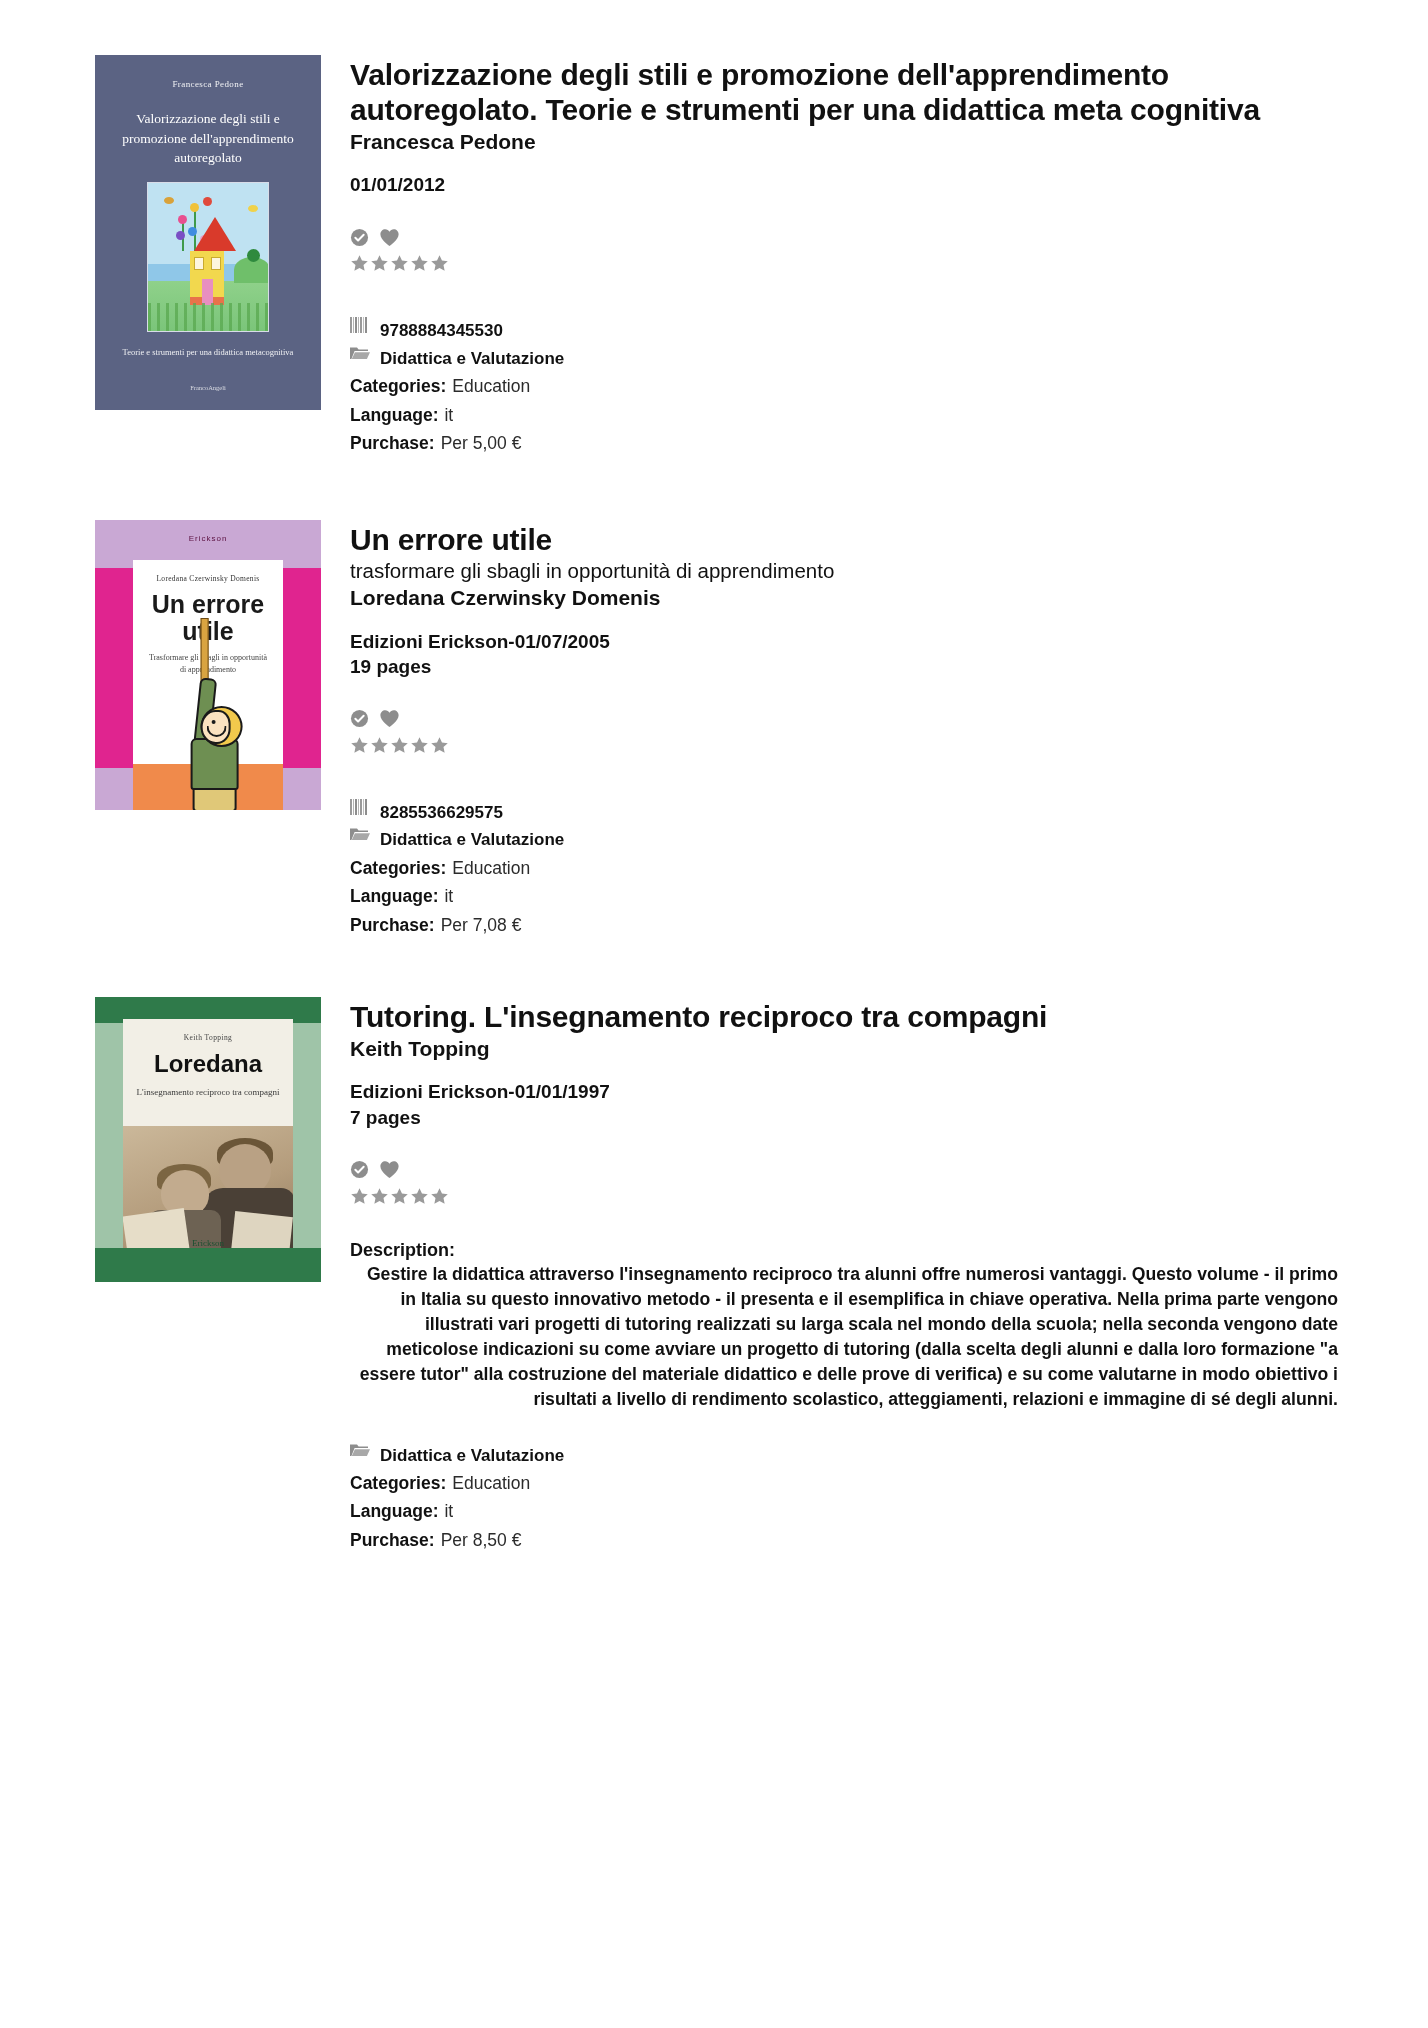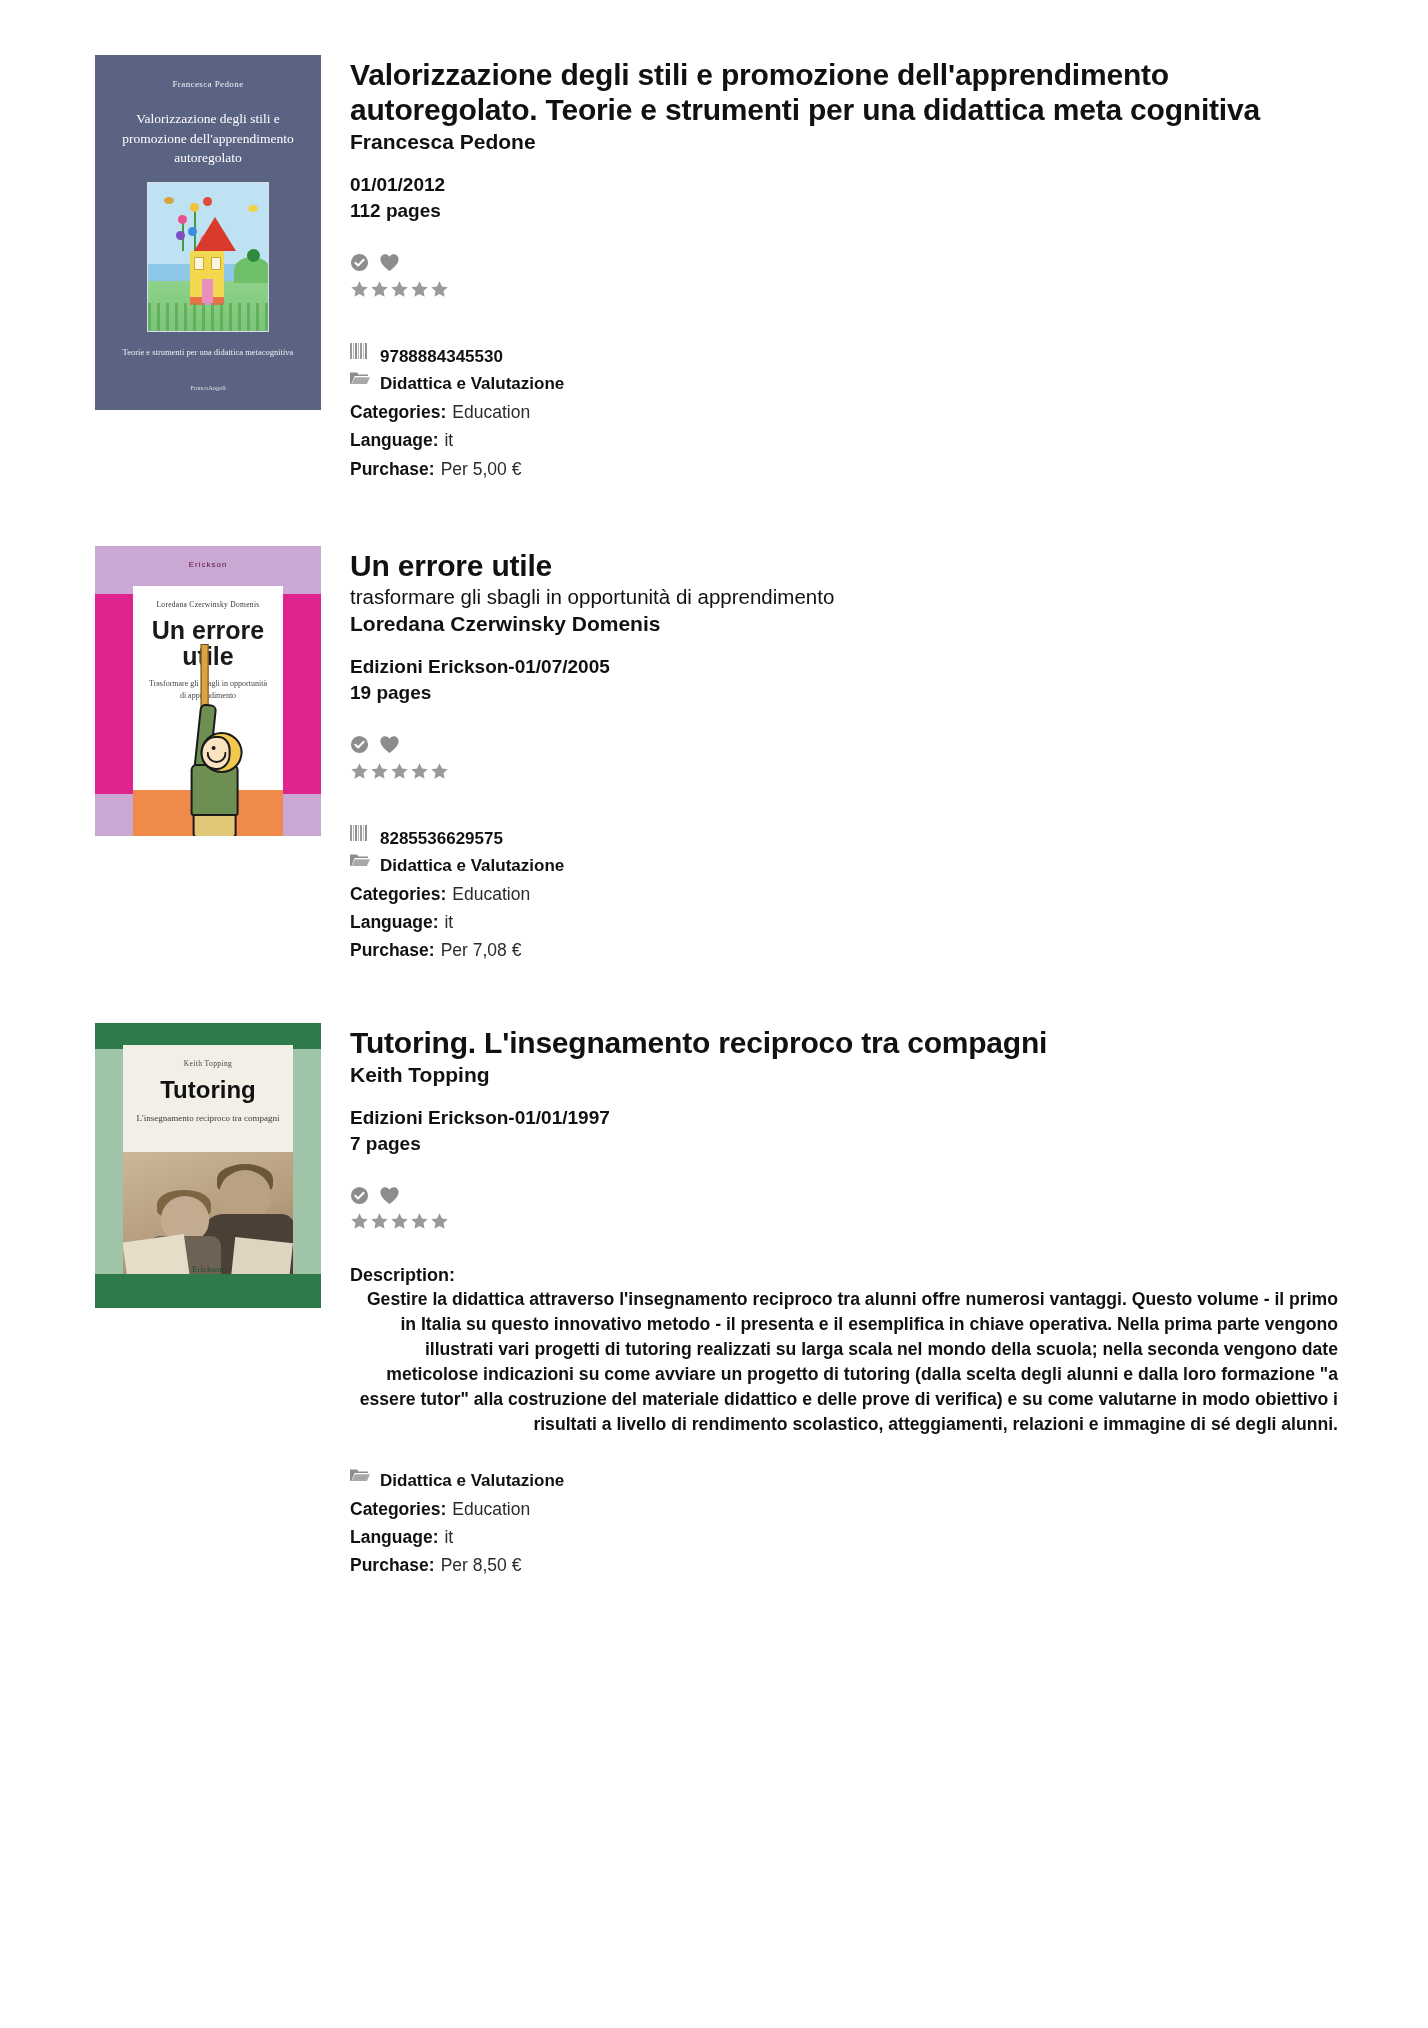--- a/index.html
+++ b/index.html
@@ -450,21 +450,20 @@
         </div>
         <div class="c1-sub">Teorie e strumenti per una didattica metacognitiva</div>
         <div class="c1-pub">FrancoAngeli</div>
       </div>
     </div>
 
     <div class="info">
       <h2 class="book-title">Valorizzazione degli stili e promozione dell'apprendimento autoregolato. Teorie e strumenti per una didattica meta cognitiva</h2>
       <div class="book-author">Francesca Pedone</div>
       <div class="book-pubdate">01/01/2012</div>
-      <div class="book-pages">112 pages</div>
 
       <div class="actions">
         <span class="icon-check">
           <svg width="19" height="19" viewBox="0 0 20 20" fill="none">
             <circle cx="10" cy="10" r="9" fill="#8d8d8d"></circle>
             <path d="M5.6 10.2l2.9 2.9 5.9-6" stroke="#ffffff" stroke-width="2.1" fill="none" stroke-linecap="round" stroke-linejoin="round"></path>
           </svg>
         </span>
         <span class="icon-heart">
           <svg width="21" height="19" viewBox="0 0 22 20">
@@ -638,21 +637,21 @@
   </div>
 
   <div class="spacer-2"></div>
 
   <div class="book-entry">
     <div class="cover-wrap">
       <div class="cover cover-3">
         <div class="c3-top"></div>
         <div class="c3-inner">
           <div class="c3-author">Keith Topping</div>
-          <div class="c3-title">Tutoring</div>
+          <div class="c3-title">Loredana</div>
           <div class="c3-sub">L'insegnamento reciproco tra compagni</div>
           <div class="c3-photo">
             <div class="boyA-hair"></div>
             <div class="boyA-head"></div>
             <div class="boyA-body"></div>
             <div class="boyA-letter">P</div>
             <div class="boyB-hair"></div>
             <div class="boyB-head"></div>
             <div class="boyB-body"></div>
             <div class="book-l"></div>

